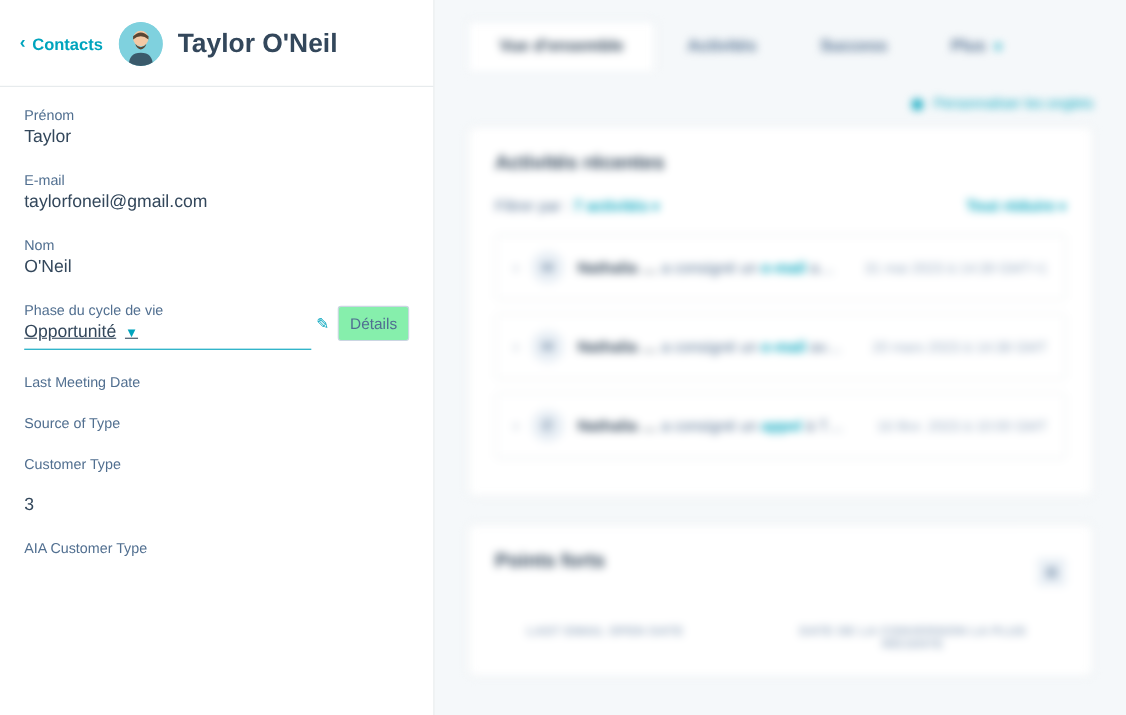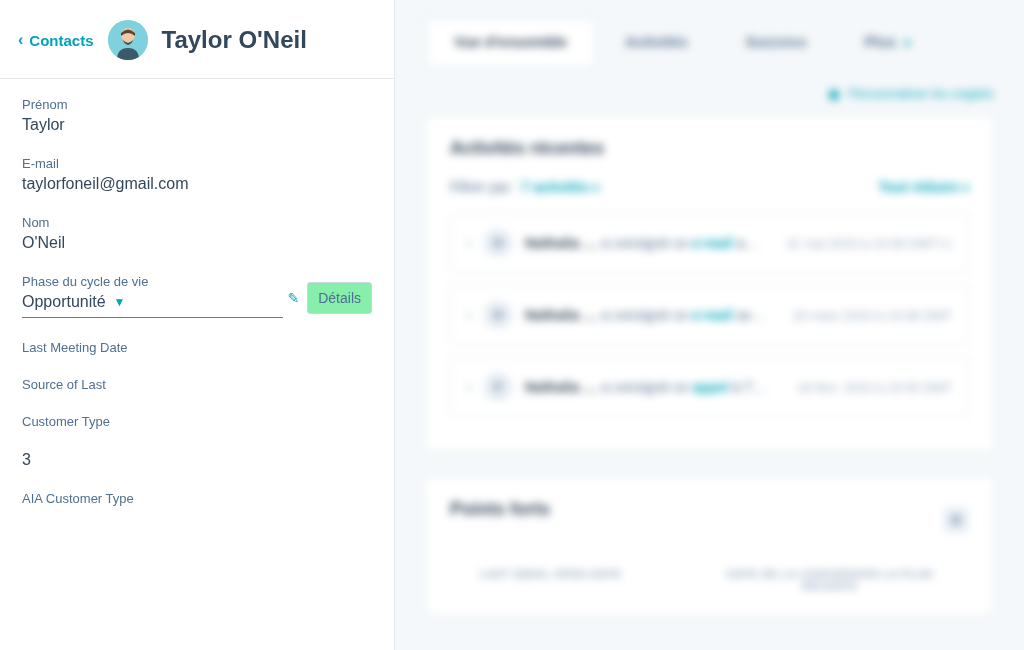--- a/index.html
+++ b/index.html
@@ -68,35 +68,35 @@
     font-size: 13px;
     color: #516f90;
     margin-bottom: 4px;
   }
   .field-value {
     font-size: 16px;
     color: #33475b;
   }
   .lifecycle-row {
     display: flex;
-    align-items: flex-end;
     justify-content: space-between;
     gap: 4px;
   }
   .lifecycle-left {
     flex: 1;
     border-bottom: 1px solid #00a4bd;
     padding-bottom: 6px;
   }
   .lifecycle-value {
     display: flex;
     align-items: center;
     gap: 8px;
     font-size: 16px;
     color: #33475b;
+    text-decoration: underline;
   }
   .caret-down {
     color: #00a4bd;
     font-size: 12px;
   }
   .lifecycle-actions {
     display: flex;
     align-items: center;
     gap: 8px;
     padding-bottom: 4px;
@@ -296,21 +296,21 @@
         </div>
       </div>
     </div>
 
     <div class="field">
       <div class="field-label">Last Meeting Date</div>
       <div class="field-value"></div>
     </div>
 
     <div class="field">
-      <div class="field-label">Source of Last</div>
+      <div class="field-label">Source of Type</div>
       <div class="field-value"></div>
     </div>
 
     <div class="field">
       <div class="field-label">Customer Type</div>
       <div class="field-value"></div>
     </div>
 
     <div class="field">
       <div class="field-value">3</div>

